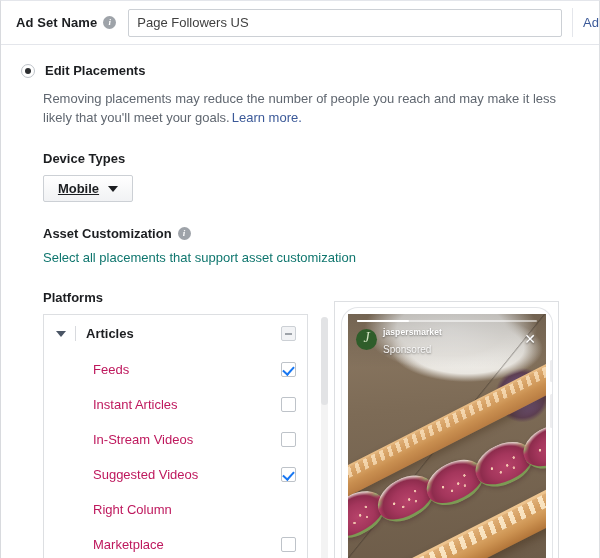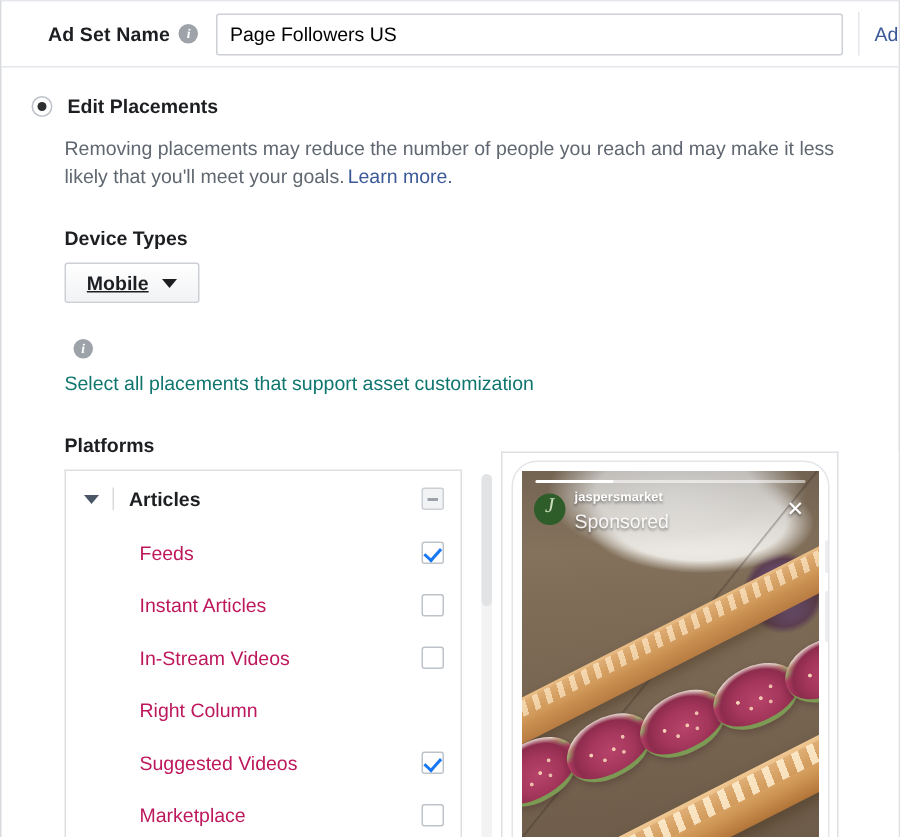--- a/index.html
+++ b/index.html
@@ -19,21 +19,21 @@
     border-right: 1px solid #dddfe2;
     overflow: hidden;
   }
 
   
   .topbar {
     position: relative;
     height: 44px;
     display: flex;
     align-items: center;
-    padding: 0 0 0 31px;
+    padding: 0 0 0 15px;
     border-bottom: 1px solid #e4e6eb;
     background: #ffffff;
   }
   .topbar-label {
     font-size: 13px;
     font-weight: bold;
     color: #1c1e21;
     letter-spacing: .1px;
     white-space: nowrap;
   }
@@ -54,21 +54,21 @@
     flex: 0 0 auto;
   }
   .name-input {
     margin-left: 12px;
     flex: 1 1 auto;
     height: 28px;
     border: 1px solid #ccd0d5;
     border-radius: 2px;
     background: #ffffff;
     font-size: 13px;
-    color: #000000;
+    color: #404040;
     padding: 0 8px;
     font-family: "Liberation Sans", sans-serif;
     outline: none;
     min-width: 0;
   }
   .topbar-sep {
     width: 1px;
     align-self: stretch;
     margin: 7px 0 7px 10px;
     background: #e4e6eb;
@@ -363,21 +363,21 @@
     line-height: 1.15;
   }
   .story-name {
     font-size: 8.5px;
     font-weight: bold;
     color: #ffffff;
     text-shadow: 0 1px 2px rgba(0,0,0,.45);
     letter-spacing: .1px;
   }
   .story-sub {
-    font-size: 13px;
+    font-size: 10px;
     color: rgba(255,255,255,.9);
     text-shadow: 0 1px 2px rgba(0,0,0,.45);
   }
   .story-close {
     margin-left: auto;
     color: #ffffff;
     font-size: 14px;
     line-height: 1;
     text-shadow: 0 1px 2px rgba(0,0,0,.45);
     cursor: pointer;
@@ -526,20 +526,21 @@
     <div class="section-title">
       <span>Device Types</span>
     </div>
 
     <div class="dropdown">
       <span>Mobile</span>
       <span class="caret"></span>
     </div>
 
     <div class="section-title">
+      <span>Asset Customization</span>
       <span class="info-icon">i</span>
     </div>
 
     <div class="asset-link">Select all placements that support asset customization</div>
 
     <div class="section-title">
       <span>Platforms</span>
     </div>
 
     <div class="platform-wrap">
@@ -565,29 +566,29 @@
           <span class="cbox"></span>
         </div>
 
         <div class="prow">
           <span class="child-name">In-Stream Videos</span>
           <span class="spacer"></span>
           <span class="cbox"></span>
         </div>
 
         <div class="prow">
+          <span class="child-name">Suggested Videos</span>
+          <span class="spacer"></span>
+          <span class="cbox checked"></span>
+        </div>
+
+        <div class="prow">
           <span class="child-name">Right Column</span>
           <span class="spacer"></span>
           <span class="cbox hidden"></span>
-        </div>
-
-        <div class="prow">
-          <span class="child-name">Suggested Videos</span>
-          <span class="spacer"></span>
-          <span class="cbox checked"></span>
         </div>
 
         <div class="prow">
           <span class="child-name">Marketplace</span>
           <span class="spacer"></span>
           <span class="cbox"></span>
         </div>
 
       </div>
 

